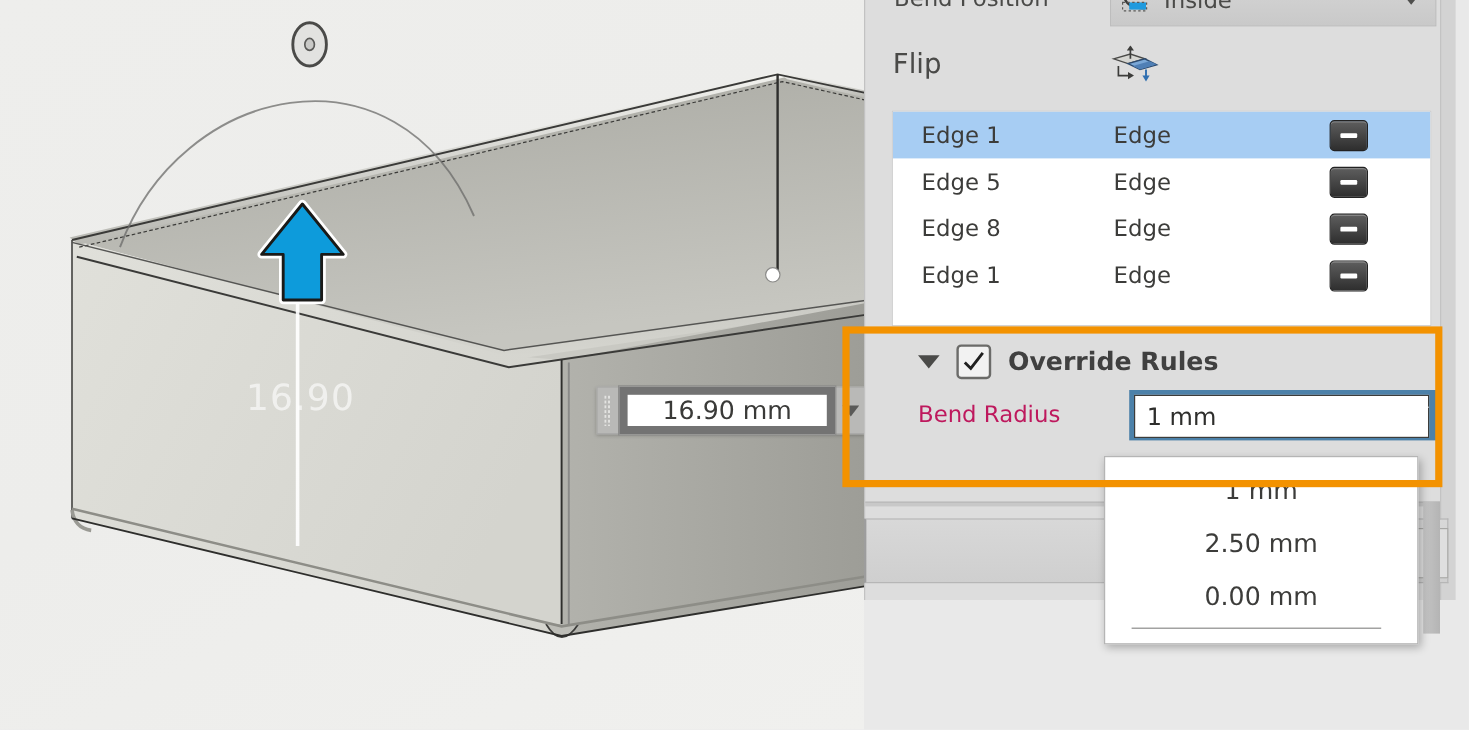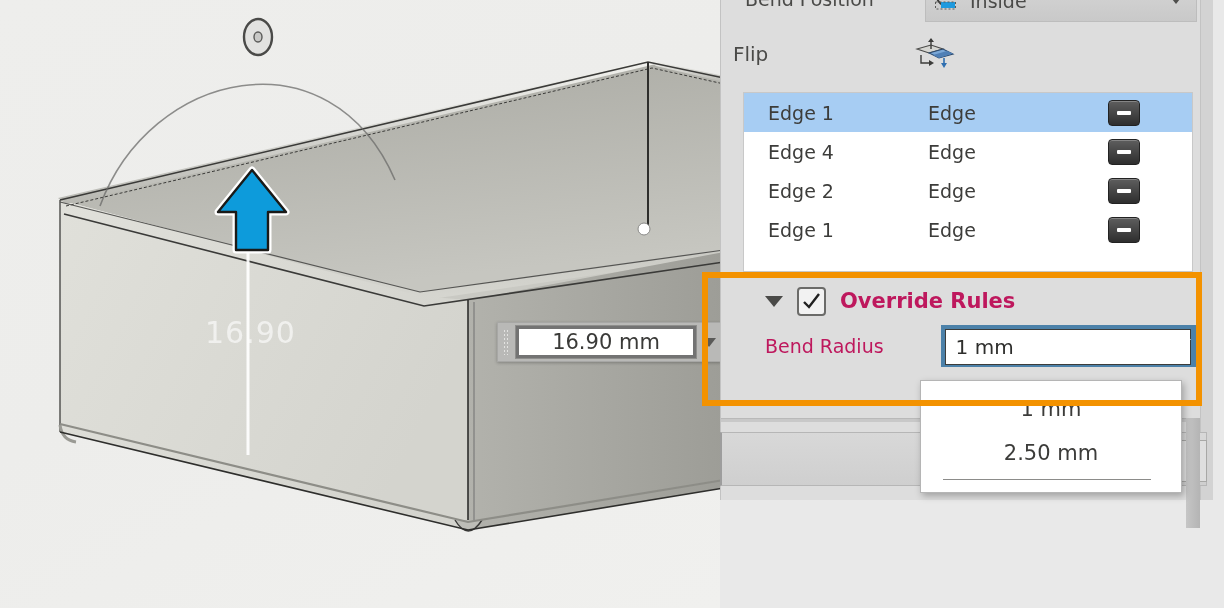--- a/index.html
+++ b/index.html
@@ -19,21 +19,21 @@
     opacity:.62;letter-spacing:1px;font-family:"DejaVu Sans","Liberation Sans",sans-serif;}
 
   
   .meas-box{position:absolute;left:497px;top:322px;width:222px;height:38px;
     background:#b9b9b7;border:1px solid #a7a7a5;display:flex;align-items:center;
     box-shadow:0 1px 3px rgba(0,0,0,.25);}
   .meas-grip{width:16px;height:38px;display:flex;align-items:center;justify-content:center;}
   .meas-grip i{display:block;width:6px;height:26px;
     background-image:radial-gradient(circle,#e3e3e1 0.9px,transparent 1px);
     background-size:3px 4px;}
-  .meas-field{flex:1;height:26px;margin:0 2px;background:#ffffff;border:3px solid #737373;
+  .meas-field{flex:1;height:26px;margin:0 2px;background:#ffffff;border:7px solid #737373;
     outline:1px solid #8e8e8c;display:flex;align-items:center;justify-content:center;}
   .meas-field span{font-size:21px;color:#3a3a38;}
   .meas-caret{width:22px;height:38px;display:flex;align-items:center;justify-content:center;}
   .meas-caret i{width:0;height:0;border-left:7px solid transparent;border-right:7px solid transparent;
     border-top:9px solid #5a5a58;display:block;}
 
   
   .panel{position:absolute;left:720px;top:0;width:504px;height:608px;background:#e9e9e9;}
   .panel-body{position:absolute;left:0;top:0;width:480px;height:500px;background:#dddddd;
     border-left:1px solid #c2c2c2;}
@@ -44,21 +44,21 @@
   
   .bp-row{position:absolute;left:0;top:-20px;width:480px;height:44px;}
   .bp-combo{position:absolute;left:204px;top:0;width:270px;height:40px;
     background:linear-gradient(#d6d6d6,#c9c9c9);border:1px solid #bdbdbd;display:flex;align-items:center;}
   .bp-icon{width:30px;height:24px;margin-left:6px;position:relative;flex:none;}
   .bp-text{font-size:19px;color:#4a4a48;margin-left:8px;}
   .bp-arrow{position:absolute;right:12px;top:13px;width:0;height:0;
     border-left:8px solid transparent;border-right:8px solid transparent;border-top:10px solid #4f4f4d;}
 
   .flip-row{position:absolute;left:0;top:32px;width:480px;height:44px;display:flex;align-items:center;}
-  .flip-label{font-size:20px;color:#4a4a48;margin-left:12px;width:180px;}
+  .flip-label{font-size:23px;color:#4a4a48;margin-left:23px;width:180px;}
   .flip-icon{width:42px;height:34px;position:relative;}
 
   
   .edge-list{position:absolute;left:22px;top:92px;width:448px;background:#ffffff;
     border:1px solid #c8c8c8;overflow:hidden;height:178px;}
   .edge-row{display:flex;align-items:center;height:39px;}
   .edge-row.sel{background:#a7cdf3;}
   .edge-name{font-size:19px;color:#3c3c3a;width:160px;padding-left:24px;}
   .edge-type{font-size:19px;color:#3c3c3a;flex:1;}
   .minus-btn{width:30px;height:24px;margin-right:52px;border-radius:4px;
@@ -67,21 +67,21 @@
   .minus-btn i{display:block;width:14px;height:4px;background:#ffffff;border-radius:1px;}
 
   
   .override{position:absolute;left:22px;top:278px;width:458px;height:118px;}
   .ov-head{display:flex;align-items:center;height:46px;padding-left:22px;}
   .ov-tri{width:0;height:0;border-left:9px solid transparent;border-right:9px solid transparent;
     border-top:11px solid #4a4a48;margin-right:14px;}
   .ov-chk{width:25px;height:25px;border:2px solid #6b6b69;border-radius:4px;background:#f2f2f2;
     display:flex;align-items:center;justify-content:center;margin-right:14px;position:relative;}
   .ov-chk svg{display:block;}
-  .ov-title{font-size:21px;font-weight:bold;color:#be185d;}
+  .ov-title{font-size:21px;font-weight:bold;color:#404040;}
 
   .ov-row{display:flex;align-items:center;height:44px;padding-left:22px;}
   .ov-row-label{font-size:19px;color:#be185d;width:182px;}
   .combo{width:270px;height:42px;background:#4c81a9;position:relative;display:flex;align-items:center;}
   .combo-field{position:absolute;left:4px;top:4px;width:244px;height:34px;background:#ffffff;
     border:1px solid #3c3c3a;display:flex;align-items:center;}
   .combo-field span{font-size:20px;color:#2e2e2c;margin-left:10px;}
   .combo-arrow{position:absolute;right:10px;top:14px;width:0;height:0;
     border-left:11px solid transparent;border-right:11px solid transparent;border-top:13px solid #ffffff;}
 
@@ -238,28 +238,28 @@
 
       <div class="edge-list">
         <div class="edge-row sel">
           <div class="edge-name">Edge 1</div>
           <div class="edge-type">Edge</div>
           <div class="minus-btn">
               <i></i>
             </div>
         </div>
         <div class="edge-row">
-          <div class="edge-name">Edge 4</div>
+          <div class="edge-name">Edge 5</div>
           <div class="edge-type">Edge</div>
           <div class="minus-btn">
               <i></i>
             </div>
         </div>
         <div class="edge-row">
-          <div class="edge-name">Edge 2</div>
+          <div class="edge-name">Edge 8</div>
           <div class="edge-type">Edge</div>
           <div class="minus-btn">
               <i></i>
             </div>
         </div>
         <div class="edge-row">
           <div class="edge-name">Edge 1</div>
           <div class="edge-type">Edge</div>
           <div class="minus-btn">
               <i></i>
@@ -299,16 +299,17 @@
     <div class="ghost-btn ghost-cancel">Cancel</div>
   </div>
   <div class="btn-outline"></div>
   <div class="panel-edge"></div>
 
   <div class="highlight"></div>
 
   <div class="dropdown">
     <div class="dd-item">1 mm</div>
     <div class="dd-item">2.50 mm</div>
+    <div class="dd-item">0.00 mm</div>
     <div class="dd-sep"></div>
   </div>
 
 </div>
 
 </body></html>

